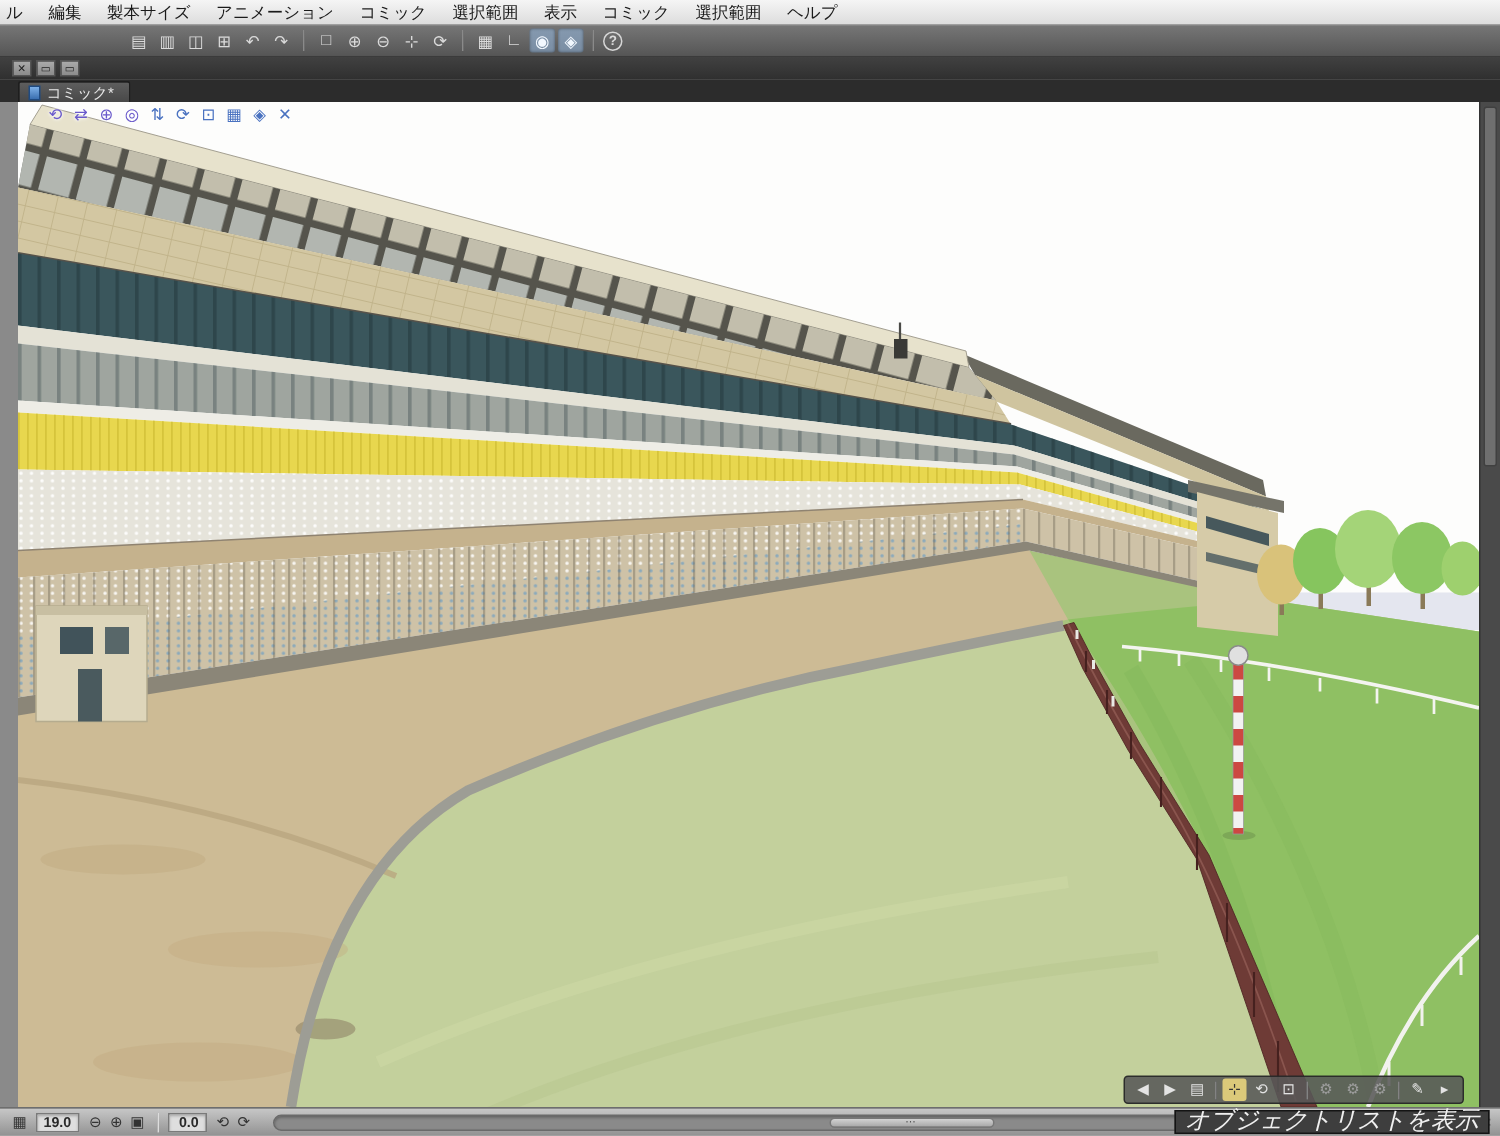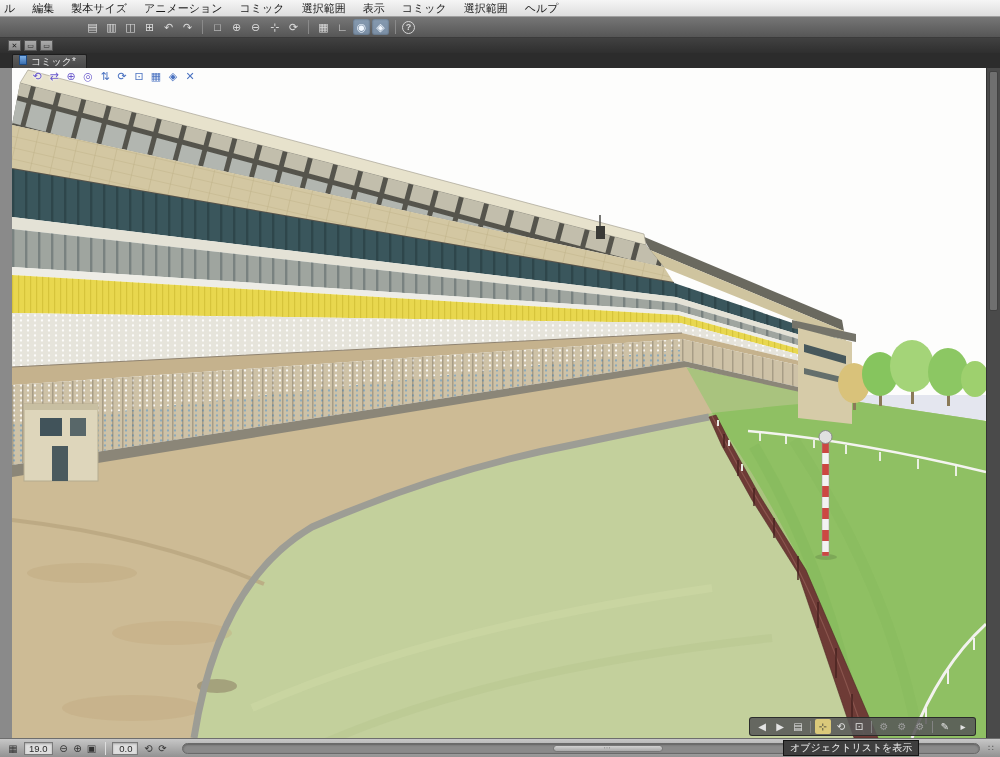--- a/index.html
+++ b/index.html
@@ -25,21 +25,21 @@
   .title-bar{position:absolute;top:38px;left:0;right:0;height:15px;background:linear-gradient(#414141,#2f2f2f);
     color:#dcdcdc;font-size:10px;display:flex;align-items:center;justify-content:center;z-index:20;white-space:nowrap;}
   .win-buttons{position:absolute;left:8px;top:2px;display:flex;gap:3px;}
   .win-btn{width:13px;height:11px;background:linear-gradient(#ababab,#8b8b8b);border:1px solid #555;
     font-size:7px;color:#222;display:flex;align-items:center;justify-content:center;}
 
   
   .tab-bar{position:absolute;top:53px;left:0;right:0;height:15px;background:#2c2c2c;display:flex;
     align-items:flex-end;padding-left:12px;z-index:20;}
   .tab{height:14px;background:linear-gradient(#5e5e5e,#484848);border:1px solid #1e1e1e;border-bottom:none;
-    color:#e8e8e8;font-size:10px;display:flex;gap:4px;padding:0 10px 0 6px;border-radius:2px 2px 0 0;}
+    color:#e8e8e8;font-size:10px;display:flex;align-items:center;gap:4px;padding:0 10px 0 6px;border-radius:2px 2px 0 0;}
   .tab-icon{width:8px;height:10px;background:linear-gradient(#7db0e8,#3a6fb0);border:1px solid #1f4a80;}
 
   
   .main-area{position:absolute;top:68px;left:0;right:0;bottom:19px;background:#8a8a8a;}
   .canvas-viewport{position:absolute;left:12px;top:0;right:14px;bottom:0;background:#fff;overflow:hidden;
     box-shadow:inset 0 0 0 1px #9c9c9c;}
   .scene{position:absolute;left:0;top:0;width:100%;height:100%;display:block;}
   .vscrollbar{position:absolute;right:0;top:0;bottom:0;width:14px;background:#4a4a4a;border-left:1px solid #333;}
   .vthumb{position:absolute;left:2px;right:2px;top:3px;height:240px;background:#6f6f6f;border:1px solid #404040;border-radius:2px;}
 
@@ -55,32 +55,32 @@
   .obj-icon.active{background:rgba(232,212,125,.9);color:#333;}
   .obj-icon.dim{color:#9d9d9d;}
   .osep{width:1px;height:12px;background:#3f3f3f;border-right:1px solid #838383;margin:0 2px;}
 
   
   .status-bar{position:absolute;bottom:0;left:0;right:0;height:19px;background:linear-gradient(#c7c7c7,#929292);
     border-top:1px solid #6e6e6e;display:flex;align-items:center;font-size:10px;color:#2a2a2a;
     padding:0 6px;gap:4px;z-index:30;}
   .sb-icon{width:14px;height:14px;display:flex;align-items:center;justify-content:center;font-size:10px;color:#333;}
   .value-box{background:#dedede;border:1px solid #7a7a7a;box-shadow:inset 0 1px 2px rgba(0,0,0,.25);
-    height:13px;line-height:12px;padding:0 4px;font-size:9.5px;min-width:26px;text-align:right;}
+    height:13px;line-height:12px;padding:0 4px;font-size:9.5px;min-width:26px;text-align:right;font-weight:bold;}
   .sb-div{width:1px;height:13px;background:#777;border-right:1px solid #ddd;margin:0 2px;}
   .hscrollbar{position:relative;flex:1;height:11px;margin-left:8px;background:#8a8a8a;border:1px solid #6a6a6a;
     border-radius:6px;box-shadow:inset 0 1px 2px rgba(0,0,0,.3);}
   .hthumb{position:absolute;left:370px;width:110px;top:1px;bottom:1px;background:linear-gradient(#d2d2d2,#a8a8a8);
     border:1px solid #777;border-radius:5px;display:flex;align-items:center;justify-content:center;
     font-size:7px;color:#555;letter-spacing:1px;}
   .grip{font-size:9px;color:#555;margin-left:4px;}
 
   
   .tooltip{position:absolute;left:783px;top:740px;height:16px;background:#3e3e3e;border:1px solid #141414;
-    color:#f0f0f0;font-size:10px;line-height:14px;padding:0 6px;z-index:60;white-space:nowrap;}
+    color:#f0f0f0;font-size:16px;line-height:14px;padding:0 6px;z-index:60;white-space:nowrap;font-style:italic;}
 </style>
 </head>
 <body>
 
 <div class="menu-bar">
     <span class="menu-item">ル</span>
     <span class="menu-item">編集</span>
     <span class="menu-item">製本サイズ</span>
     <span class="menu-item">アニメーション</span>
     <span class="menu-item">コミック</span>

